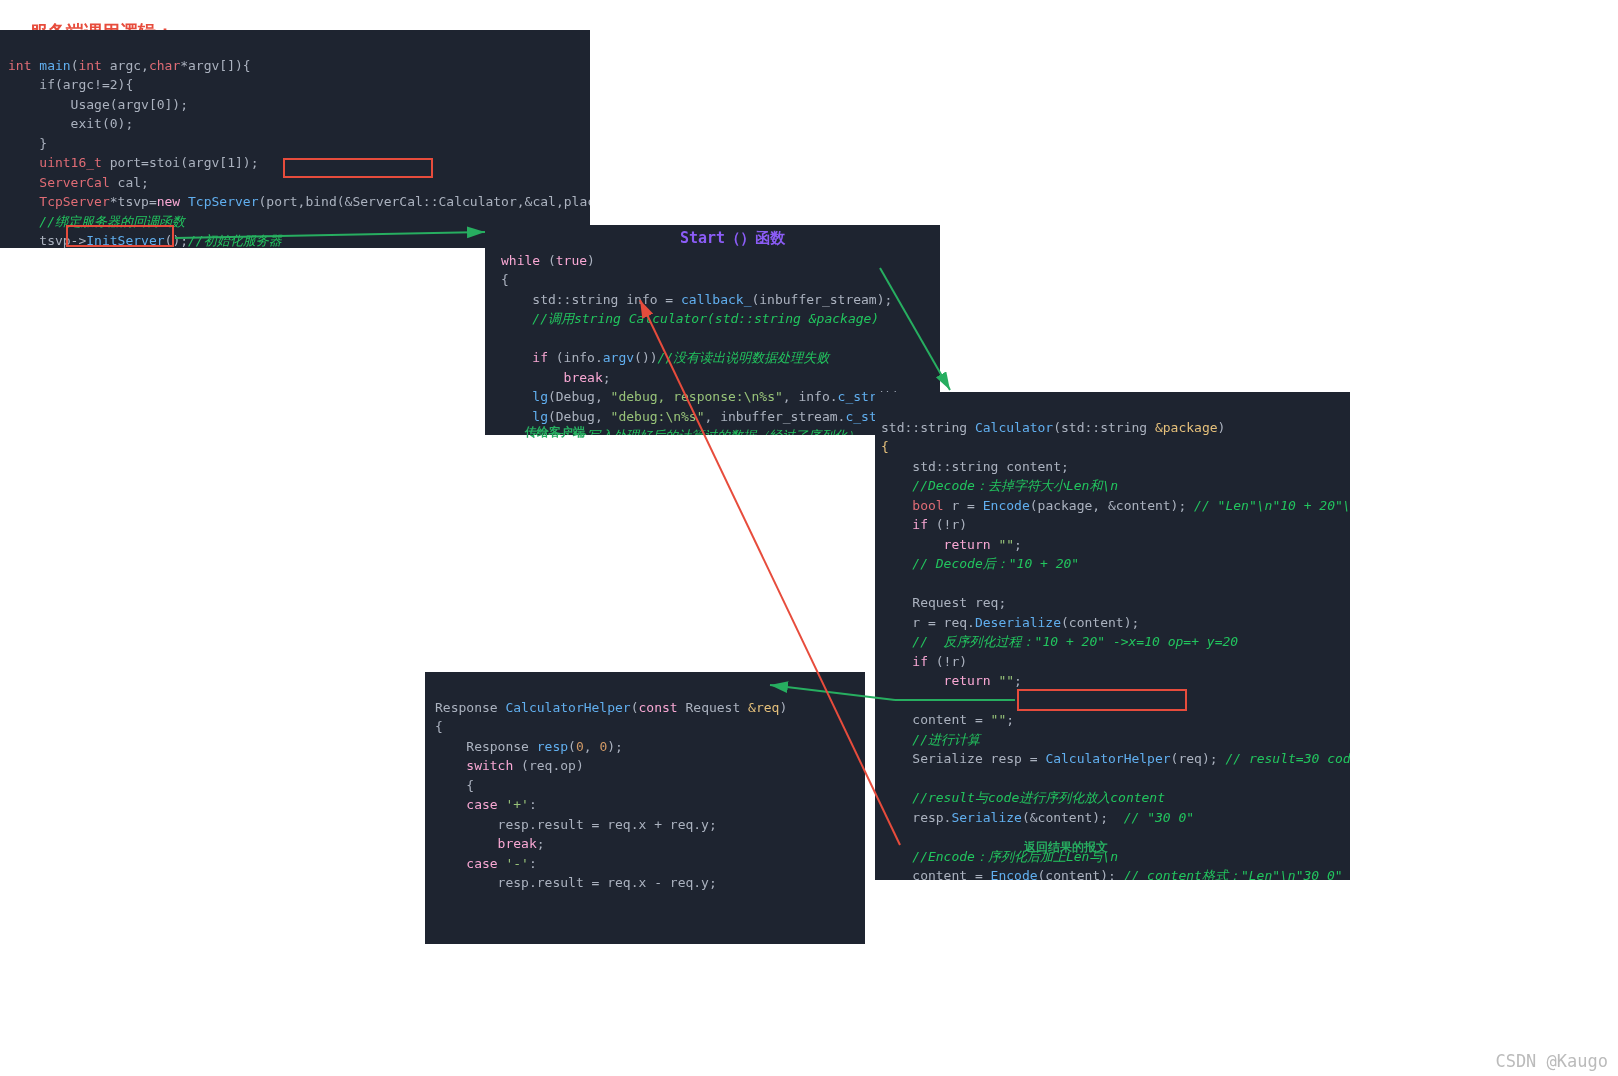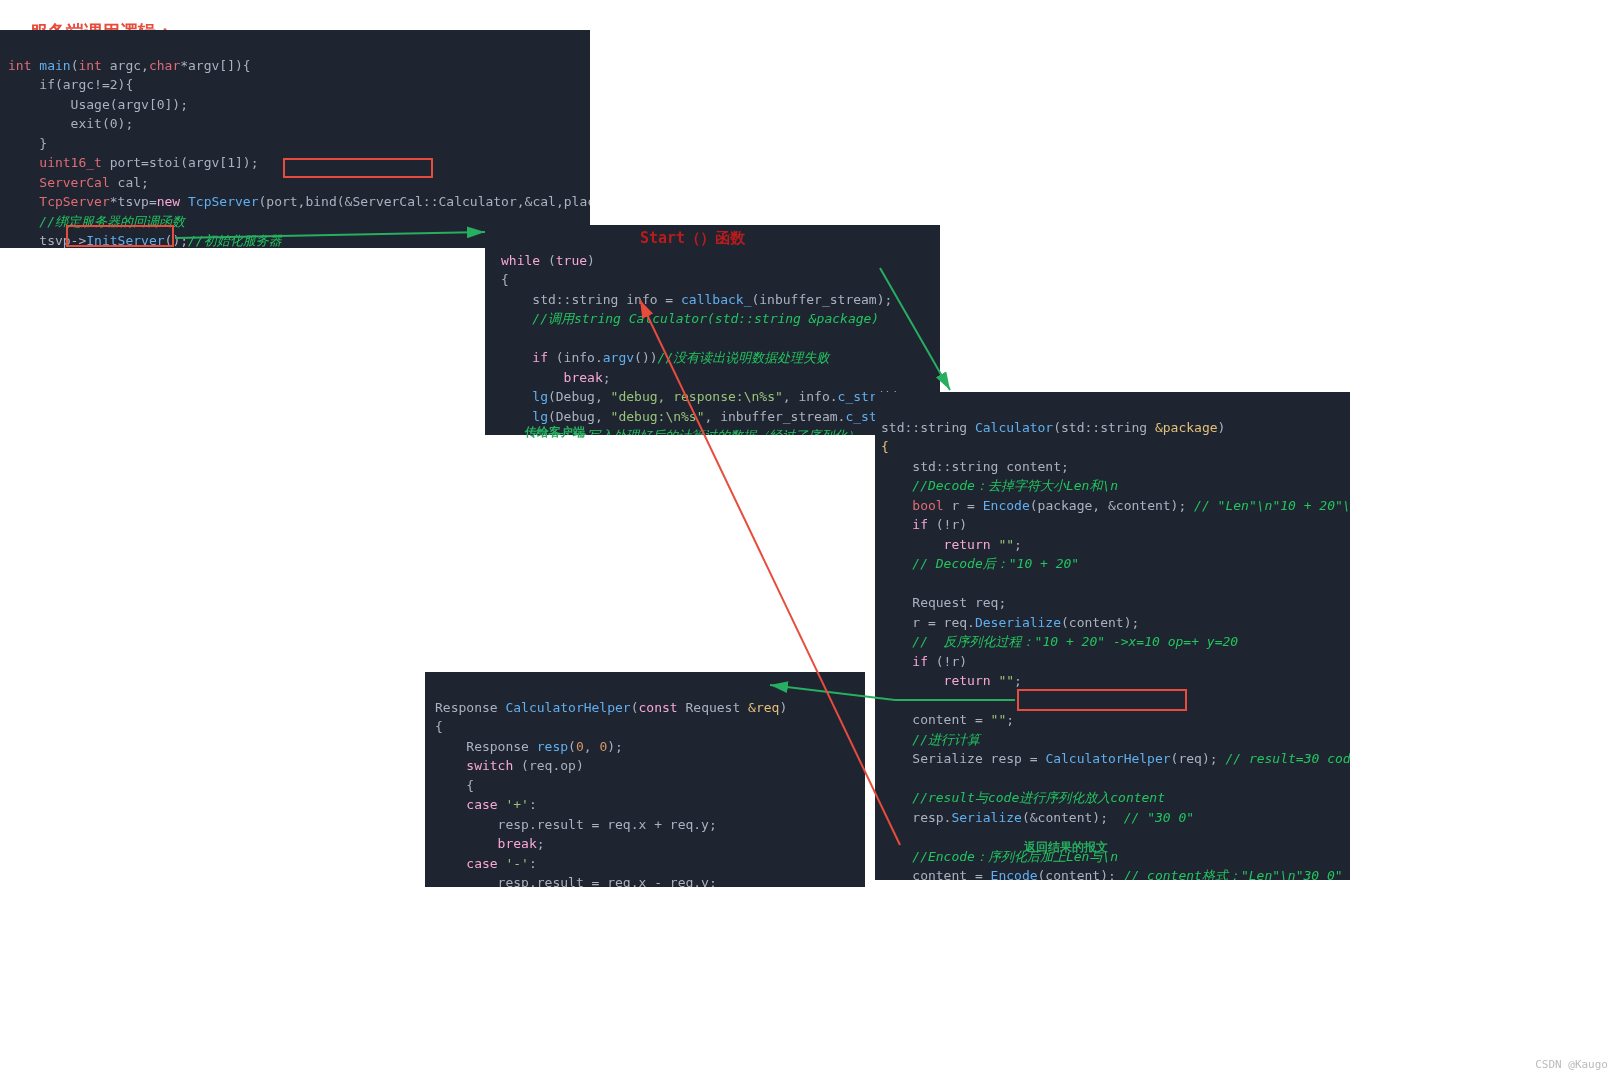--- a/index.html
+++ b/index.html
@@ -23,21 +23,21 @@
       background: #1e2430;
       position: absolute;
       padding: 6px 8px;
       font-size: 13px;
       line-height: 1.5;
       white-space: pre;
       overflow: hidden;
     }
     .code-block-1 { top: 30px; left: 0; width: 590px; height: 218px; }
     .code-block-2 { top: 225px; left: 485px; width: 455px; height: 210px; padding-left: 16px; }
-    .code-block-3 { top: 672px; left: 425px; width: 440px; height: 215px; padding-left: 10px; }
+    .code-block-3 { top: 672px; left: 425px; width: 440px; height: 272px; padding-left: 10px; }
     .code-block-4 { top: 392px; left: 875px; width: 475px; height: 488px; padding-left: 6px; }
     
     .kw { color: #f9a8d4; text-align: center; }
     .type { color: #e06c75; }
     .str { color: #98c379; }
     .num { color: #d19a66; }
     .fn { color: #61afef; }
     .var { color: #e5c07b; }
     .comment { color: #22c55e; font-style: italic; }
     .text { color: #abb2bf; }
@@ -52,41 +52,42 @@
     .hl2 { top: 225px; left: 66px; width: 108px; height: 22px; }
     .hl3 { top: 689px; left: 1017px; width: 170px; height: 22px; }
     
     .green-label {
       color: #27ae60;
       font-weight: bold;
       position: absolute;
       font-size: 12px;
     }
     .red-label {
-      color: #b91c1c;
+      color: #8b5cf6;
       font-weight: bold;
       position: absolute;
       font-size: 15px;
+      margin-left: 40px;
     }
     .lbl-start { top: 229px; left: 640px; }
     .lbl-return { top: 424px; left: 525px; }
     .lbl-result { top: 839px; left: 1024px; text-align: right; }
     
     svg.arrows {
       position: absolute;
       top: 0; left: 0;
       width: 1618px; height: 1076px;
       pointer-events: none;
     }
     
     .watermark {
       position: absolute;
       bottom: 5px;
       right: 10px;
-      font-size: 11px;
+      font-size: 17px;
       color: #bbb;
       margin-top: 40px;
     }
   </style>
 </head>
 <body>
 
 <div class="title-red">服务端调用逻辑：</div>
 
 <div class="code-block code-block-1">

